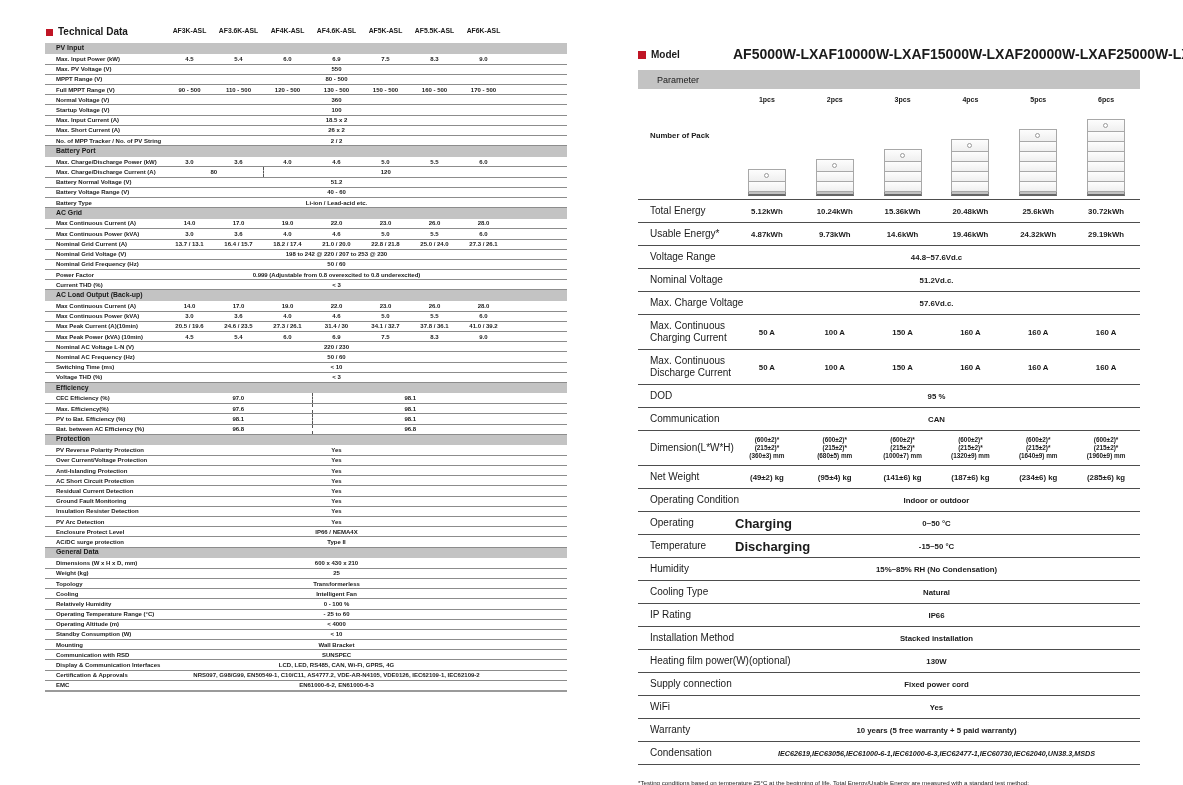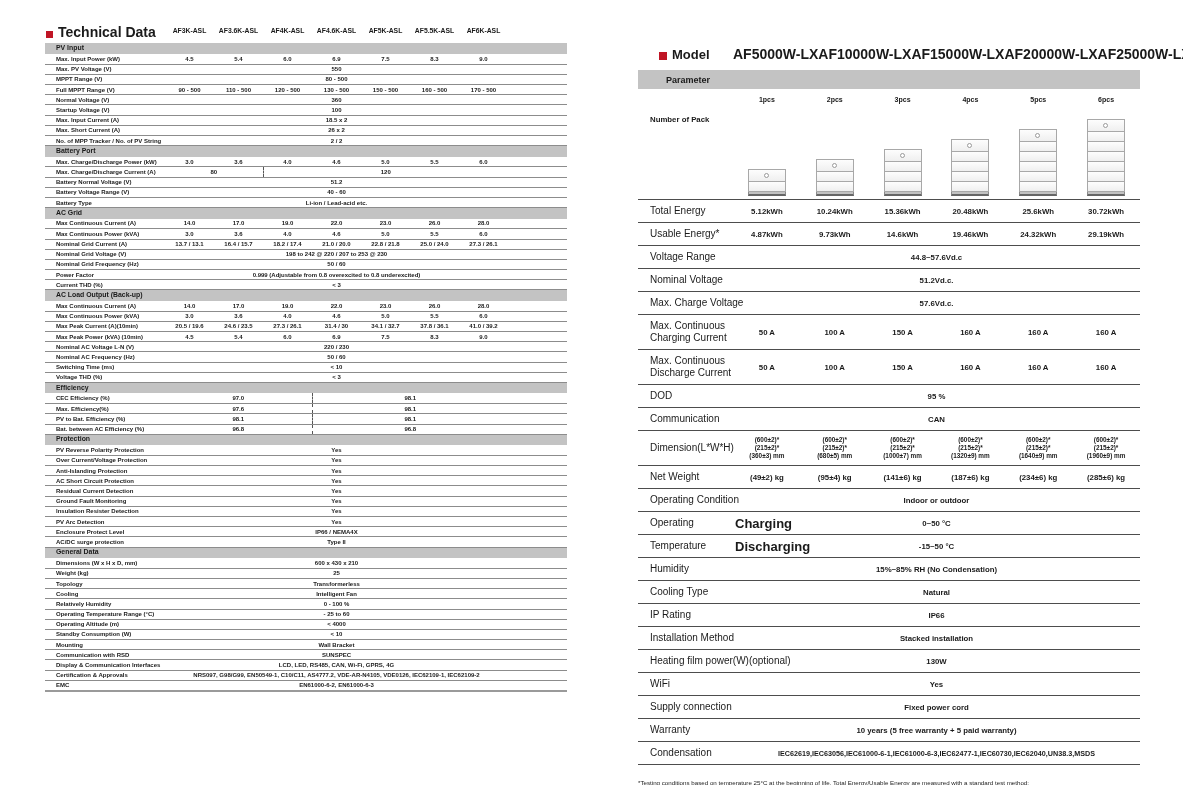--- a/index.html
+++ b/index.html
@@ -6,44 +6,44 @@
   html,body { width:1183px; height:785px; background:#ffffff;
     font-family:"Liberation Sans", sans-serif; color:#1a1a1a; }
 
   
   .left-panel { position:absolute; left:45px; top:24px; width:522px; }
   table.lt { border-collapse:collapse; table-layout:fixed; width:522px; }
   table.lt td { font-size:6px; font-weight:700; height:10.2px; line-height:1;
     padding:0 1px; border-bottom:1px solid #8c8c8c; vertical-align:middle;
     overflow:hidden; white-space:nowrap; }
   table.lt tr.hdr td { border-bottom:none; height:19px; padding-bottom:4px; }
-  table.lt td.t-title { font-size:14px; font-weight:700; overflow:visible; }
+  table.lt td.t-title { font-size:10px; font-weight:700; overflow:visible; }
   table.lt td.t-model { font-size:6.8px; text-align:center; }
   table.lt tr.sec td { background:#c3c3c3; font-size:6.9px; padding-left:11px;
     border-bottom:none; height:11px; }
   table.lt td.lbl { padding-left:11px; }
   table.lt td.val { text-align:center; }
   table.lt td.dashR { border-right:1px dashed #555; }
   table.lt tr.last td { border-bottom:2px solid #9a9a9a; }
   .redsq { display:inline-block; width:7px; height:7px; background:#c01525;
     margin-right:5px; vertical-align:-1px; }
 
   
   .right-panel { position:absolute; left:638px; top:44px; width:502px; }
   .rt-grid { display:grid; grid-template-columns:95px repeat(6,1fr); align-items:center; }
   .rt-header { height:20px; }
-  .rt-title { font-size:13px; font-weight:700; white-space:nowrap;margin-left:21px; }
+  .rt-title { font-size:10px; font-weight:700; white-space:nowrap; }
   .rt-title .redsq { width:8px; height:8px; }
   .rt-model { font-size:14px; font-weight:700; text-align:center; white-space:nowrap; }
   .param-bar { margin-top:6px; height:19px; background:#c3c3c3; font-size:9px;
-    font-weight:700; display:flex; align-items:center; padding-left:28px; }
+    font-weight:400; display:flex; align-items:center; padding-left:19px; }
   .pcs-row { height:15px; margin-top:3px; }
   .pcs-cell { font-size:7px; font-weight:700; text-align:center; }
   .pack-row { height:92px; align-items:end; position:relative; }
-  .pack-label { font-size:7.8px; font-weight:700; align-self:start; margin-top:8px;
+  .pack-label { font-size:7.8px; font-weight:700; align-self:start; margin-top:24px;
     padding-left:12px; white-space:nowrap; }
   .pack-cell { display:flex; justify-content:center; align-items:flex-end; height:92px; }
   .stack { width:38px; display:flex; flex-direction:column; margin-bottom:3px; }
   .seg { height:10px; border:1px solid #a8a8a8; border-top:none;
     background:linear-gradient(#fdfdfd,#efefef); }
   .seg.top { height:13px; border-top:1px solid #a8a8a8; position:relative; }
   .seg.top .dot { position:absolute; left:50%; top:3px; width:5px; height:5px;
     margin-left:-3px; border:1px solid #9a9a9a; border-radius:50%; background:#fff; }
   .seg.base { height:4px; background:#c2c2c2; border-color:#8a8a8a;
     border-bottom:2px solid #666; }
@@ -51,21 +51,21 @@
   table.rt { border-collapse:collapse; table-layout:fixed; width:502px; }
   table.rt tr > * { border-bottom:1.5px solid #4d4d4d; }
   table.rt tr:first-child > * { border-top:1.5px solid #4d4d4d; }
   table.rt th { font-size:10px; font-weight:400; text-align:left; padding:5px 0 5px 12px;
     white-space:pre; line-height:1.2; vertical-align:middle; overflow:visible; }
   table.rt td { font-size:7.8px; font-weight:700; text-align:center; vertical-align:middle;
     padding:5px 0; position:relative; }
   table.rt td.dim div { font-size:6.4px; line-height:1.25; }
   table.rt .sub { position:absolute; left:2px; top:50%; transform:translateY(-50%);
     font-size:13px; font-weight:700; }
-  table.rt td.cfg { font-size:7.2px; }
+  table.rt td.cfg { font-size:7.2px;font-style:italic; }
 
   .footnote { margin-top:13px; font-size:6.2px; font-weight:400; color:#222;
     line-height:1.55; white-space:nowrap; }
 </style>
 </head>
 <body>
 
 <div class="left-panel">
   <table class="lt">
     <colgroup>
@@ -700,26 +700,26 @@
         </tr>
         <tr>
           <th>Installation Method</th>
           <td colspan="6">Stacked installation</td>
         </tr>
         <tr>
           <th>Heating film power(W)(optional)</th>
           <td colspan="6">130W</td>
         </tr>
         <tr>
+          <th>Supply connection</th>
+          <td colspan="6">Fixed power cord</td>
+        </tr>
+        <tr>
           <th>WiFi</th>
           <td colspan="6">Yes</td>
-        </tr>
-        <tr>
-          <th>Supply connection</th>
-          <td colspan="6">Fixed power cord</td>
         </tr>
         <tr>
           <th>Warranty</th>
           <td colspan="6">10 years (5 free warranty + 5 paid warranty)</td>
         </tr>
         <tr>
           <th>Condensation</th>
           <td class="cfg" colspan="6">IEC62619,IEC63056,IEC61000-6-1,IEC61000-6-3,IEC62477-1,IEC60730,IEC62040,UN38.3,MSDS</td>
         </tr>
       </tbody>

